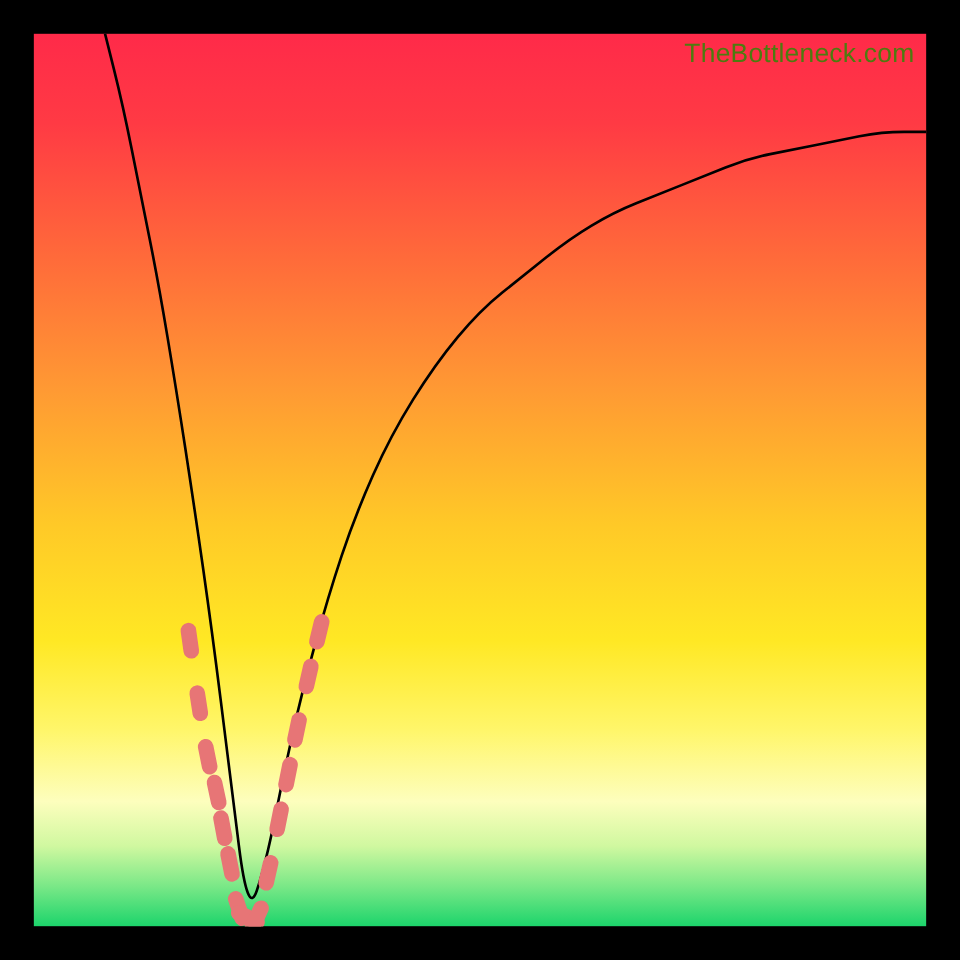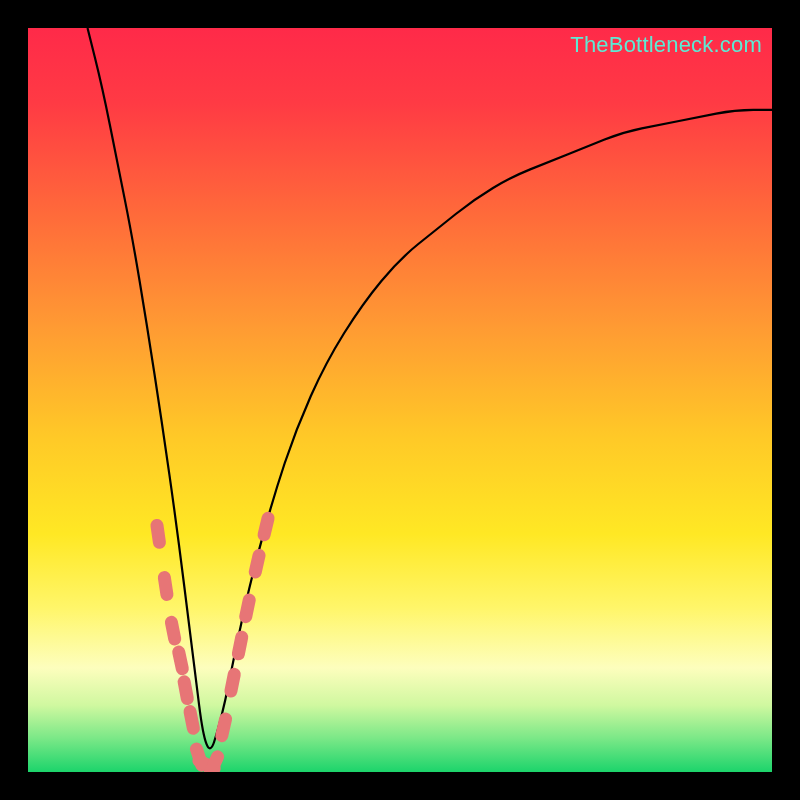--- a/index.html
+++ b/index.html
@@ -27,21 +27,21 @@
   .gradient {
     position: absolute;
     left: 0; top: 0; right: 0; bottom: 0;
   }
   .watermark {
     position: absolute;
     top: 4px;
     right: 10px;
     font-size: 22px;
     font-weight: 500;
-    color: #5eead4;
+    color: #4d7c0f;
     letter-spacing: 0.2px;
     user-select: none;
   }
   svg .curve {
     fill: none;
     stroke: #000;
     stroke-width: 2.2;
   }
   svg .marker {
     fill: #e77576;

